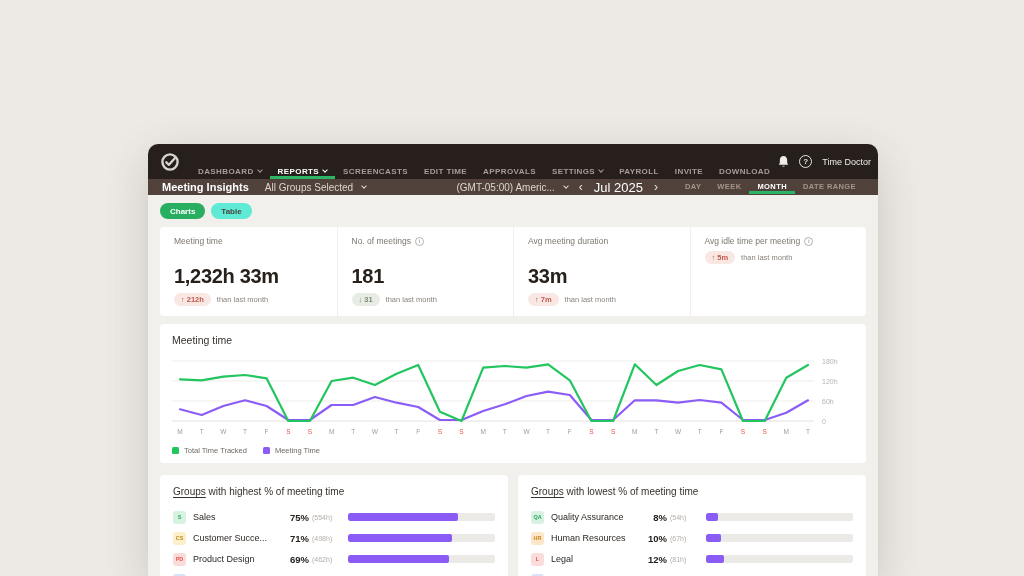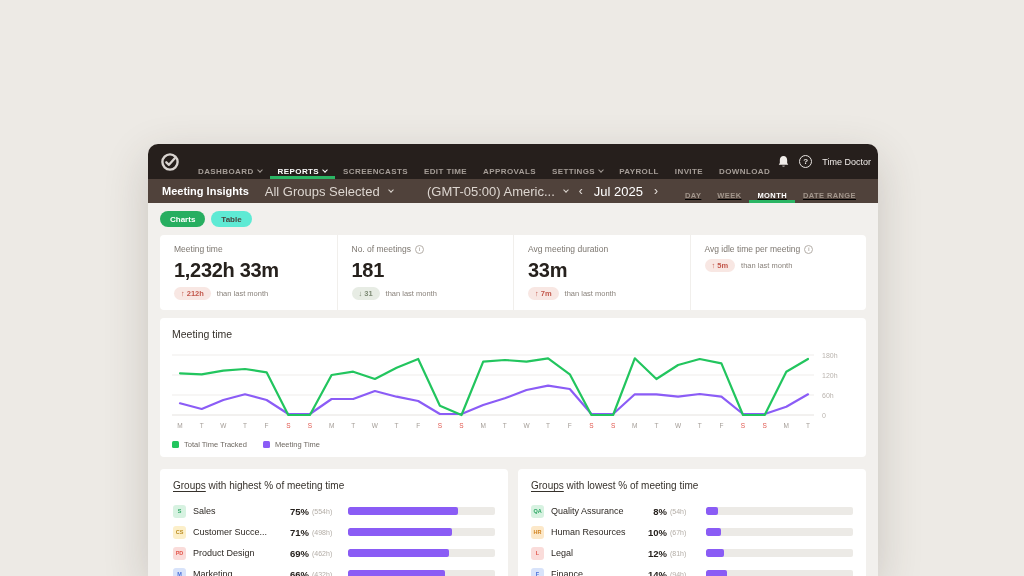--- a/index.html
+++ b/index.html
@@ -19,45 +19,45 @@
   .nav-item.active { color:#ffffff; border-bottom-color:#2bb564; }
   .caret { width:4px; height:4px; border-right:1.3px solid currentColor; border-bottom:1.3px solid currentColor;
     transform:rotate(45deg); margin-left:4px; margin-top:-3px; flex:none; }
   .nav-right { margin-left:auto; display:flex; align-items:center; gap:10px; }
   .bell { display:flex; cursor:pointer; }
   .help { width:13px; height:13px; border:1.3px solid #e8e4e1; border-radius:50%; font-size:8px; font-weight:700;
     color:#e8e4e1; display:flex; align-items:center; justify-content:center; cursor:pointer; }
   .brand { font-size:9px; color:#f0ece9; white-space:nowrap; }
 
   
-  .subheader { height:24px; background:#50423b; display:flex; align-items:center; padding:0 14px; }
+  .subheader { height:16px; background:#50423b; display:flex; align-items:center; padding:0 14px; }
   .sh-title { font-size:11px; font-weight:700; color:#fff; margin-right:16px; white-space:nowrap; }
-  .sh-select { display:flex; align-items:center; font-size:13px; color:#ddd6d0; gap:5px; cursor:pointer; white-space:nowrap; }
+  .sh-select { display:flex; align-items:center; font-size:10px; color:#ddd6d0; gap:5px; cursor:pointer; white-space:nowrap; }
   .sh-right { margin-left:auto; display:flex; align-items:center; gap:9px; height:100%; }
   .sh-chev { color:#e8e2dd; font-size:12px; cursor:pointer; line-height:1; padding:0 2px; }
   .sh-period { font-size:13px; color:#fff; white-space:nowrap; }
-  .range-tabs { display:flex; align-items:flex-end; height:100%; margin-left:8px;text-decoration:underline; }
+  .range-tabs { display:flex; align-items:flex-start; height:100%; margin-left:8px; }
   .range-tab { display:flex; align-items:center; font-size:7.5px; font-weight:700; letter-spacing:.4px;
     color:#a2968c; padding:3px 8px 0; border-bottom:3px solid transparent; cursor:pointer; white-space:nowrap; }
   .range-tab.active { color:#fff; border-bottom-color:#2bb564; }
 
   
   .content { padding:8px 12px; }
   .pills { display:flex; gap:6px; }
   .pill-tab { font-size:8px; font-weight:700; padding:3.5px 10px; border-radius:999px; cursor:pointer; }
   .pill-tab.active { background:#27ae60; color:#fff; }
   .pill-tab.inactive { background:#5eead4; color:#4a453f; }
 
   .stats { margin-top:8px; background:#fff; border-radius:4px; display:grid; grid-template-columns:repeat(4,1fr); }
   .stat { padding:9px 14px 10px; }
   .stat + .stat { border-left:1px solid #f1efec; }
   .stat-label-row { display:flex; align-items:center; gap:4px; font-size:8.5px; color:#7d7770; }
   .info-icon { width:9px; height:9px; border:1px solid #b5afa9; border-radius:50%; color:#b5afa9; font-size:6px;
     display:inline-flex; align-items:center; justify-content:center; font-weight:700; cursor:pointer; flex:none; }
-  .stat-value { margin-top:5px; font-size:20px; font-weight:700; color:#26211d; letter-spacing:-.3px; }
+  .stat-value { margin-top:19px; font-size:20px; font-weight:700; color:#26211d; letter-spacing:-.3px; }
   .stat-badge-row { margin-top:5px; display:flex; align-items:center; gap:6px; }
   .delta-pill { font-size:7.5px; font-weight:700; padding:2px 7px; border-radius:999px; display:inline-flex;
     gap:2px; align-items:center; }
   .delta-suffix { font-size:7.5px; color:#8a837c; }
 
   .chart-card { margin-top:8px; background:#fff; border-radius:4px; padding:10px 12px 8px; }
   .chart-title { font-size:10.5px; color:#36312b; }
   .chart-wrap { margin-top:9px; }
   .legend { display:flex; gap:16px; margin-top:1px; }
   .legend-item { display:flex; align-items:center; gap:5px; font-size:7.5px; color:#6f6962; }

